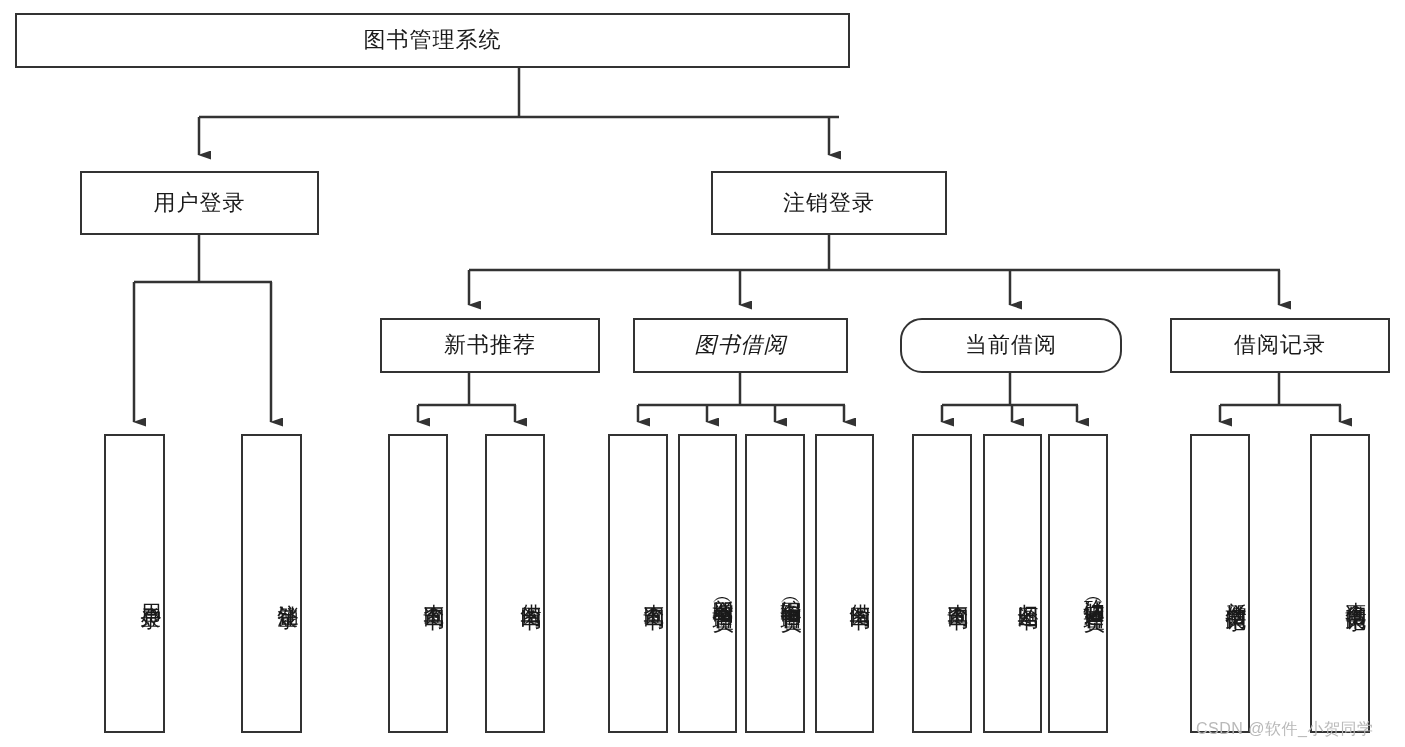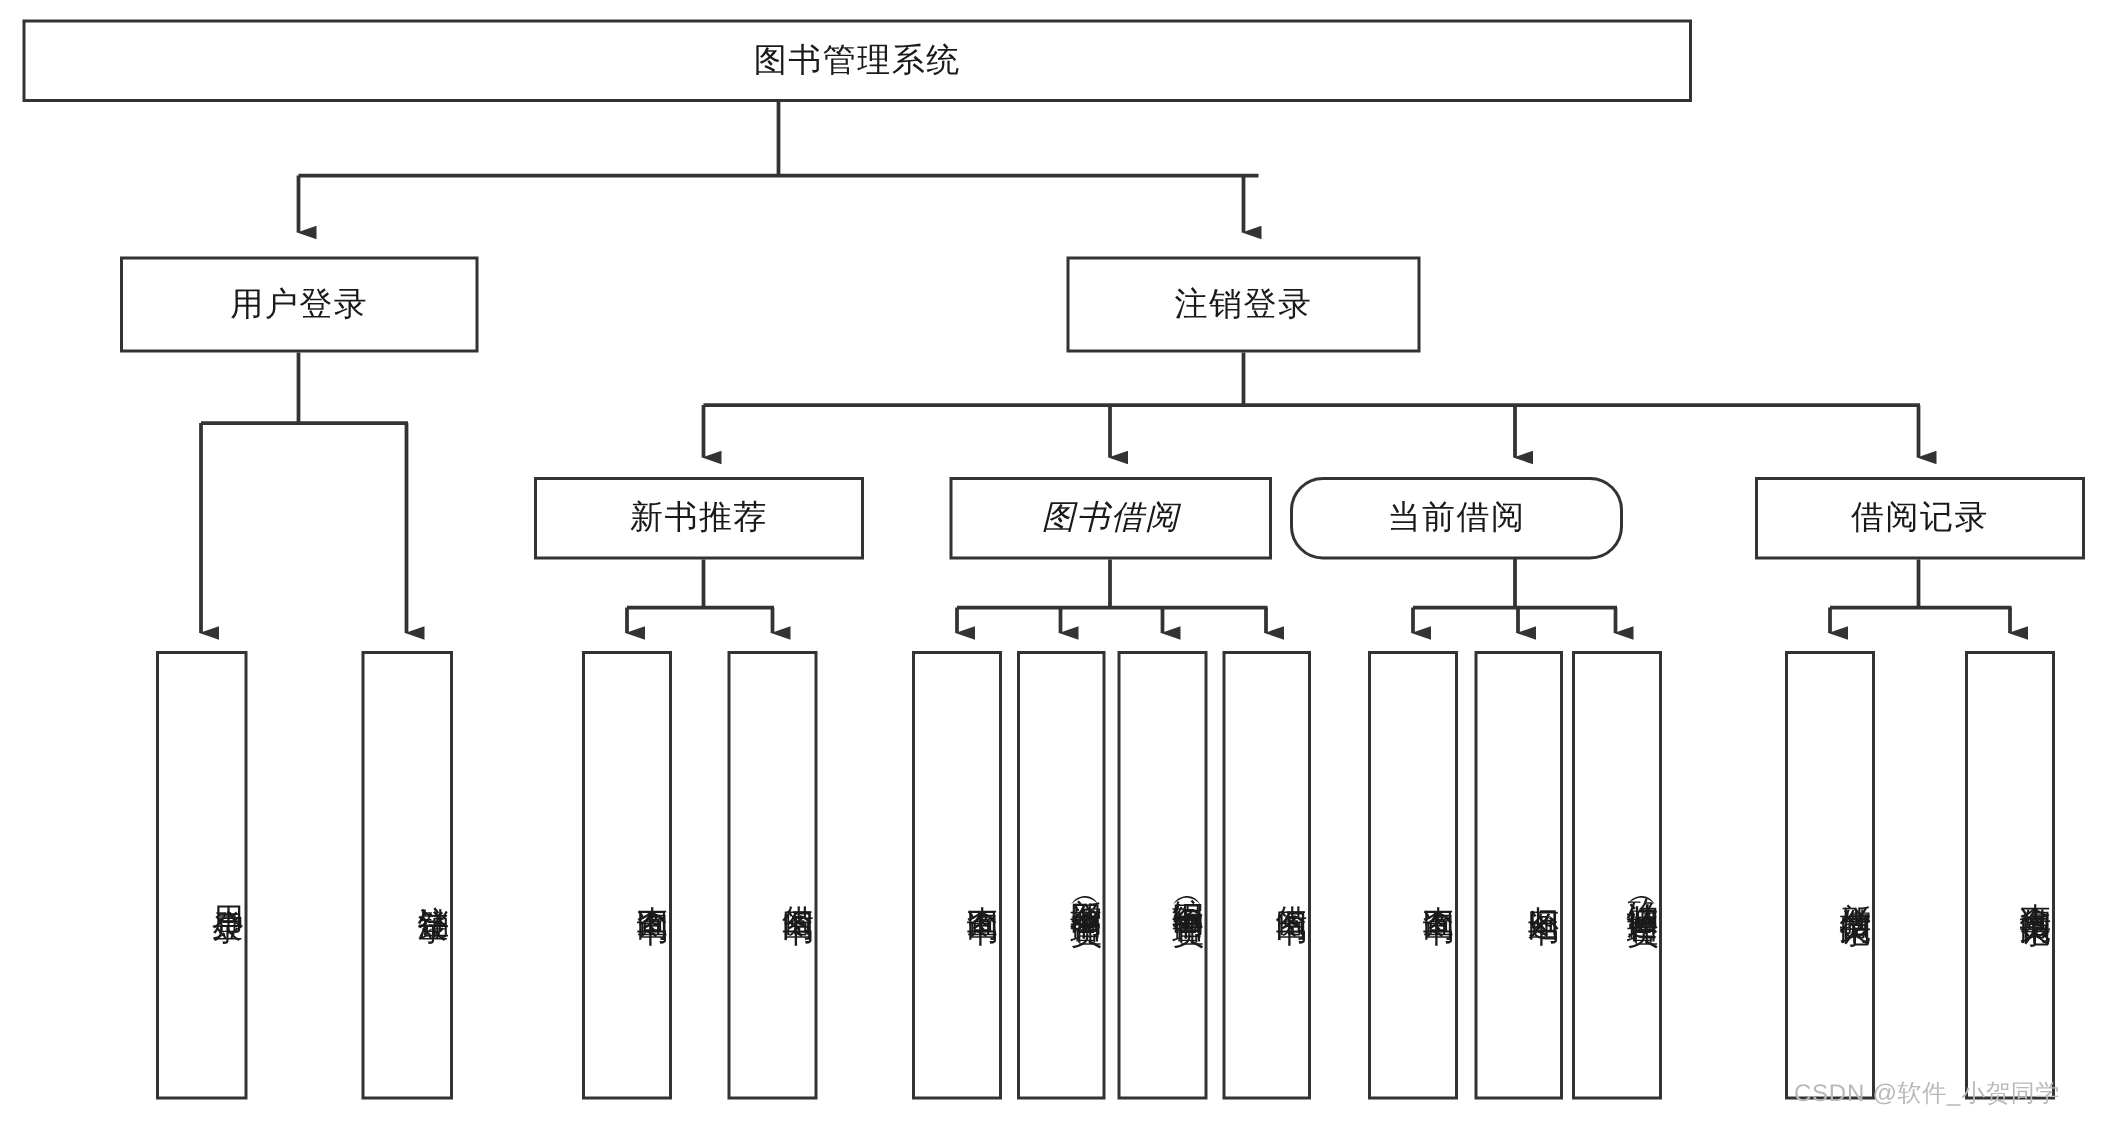--- a/index.html
+++ b/index.html
@@ -107,28 +107,28 @@
       <path d="M1012,405 L1012,422" marker-end="url(#arrow)"></path>
       <path d="M1077,405 L1077,422" marker-end="url(#arrow)"></path>
 
       <path d="M1279,372 L1279,405"></path>
       <path d="M1220,405 L1341,405"></path>
       <path d="M1220,405 L1220,422" marker-end="url(#arrow)"></path>
       <path d="M1340,405 L1340,422" marker-end="url(#arrow)"></path>
     </g>
   </svg>
 
-  <div class="node horiz" style="left:15px; top:13px; width:1113px; height:55px;">图书管理系统</div>
+  <div class="node horiz" style="left:15px; top:13px; width:835px; height:55px;">图书管理系统</div>
 
   <div class="node horiz" style="left:80px; top:171px; width:239px; height:64px;">用户登录</div>
   <div class="node horiz" style="left:711px; top:171px; width:236px; height:64px;">注销登录</div>
 
-  <div class="node horiz" style="left:356px; top:318px; width:220px; height:55px;">新书推荐</div>
+  <div class="node horiz" style="left:380px; top:318px; width:220px; height:55px;">新书推荐</div>
   <div class="node horiz" style="left:633px; top:318px; width:215px; height:55px;font-style:italic;">图书借阅</div>
-  <div class="node horiz" style="left:860px; top:318px; width:222px; height:55px;border-radius:22px;">当前借阅</div>
+  <div class="node horiz" style="left:900px; top:318px; width:222px; height:55px;border-radius:22px;">当前借阅</div>
   <div class="node horiz" style="left:1170px; top:318px; width:220px; height:55px;">借阅记录</div>
 
   <div class="node vert" style="left:104px; top:434px; width:61px; height:299px;">用户登录</div>
   <div class="node vert" style="left:241px; top:434px; width:61px; height:299px;">注销登录</div>
 
   <div class="node vert" style="left:388px; top:434px; width:60px; height:299px;">查询图书</div>
   <div class="node vert" style="left:485px; top:434px; width:60px; height:299px;">借阅图书</div>
 
   <div class="node vert" style="left:608px; top:434px; width:60px; height:299px;">查询图书</div>
   <div class="node vert" style="left:678px; top:434px; width:59px; height:299px;">新增图书（管理员）</div>

